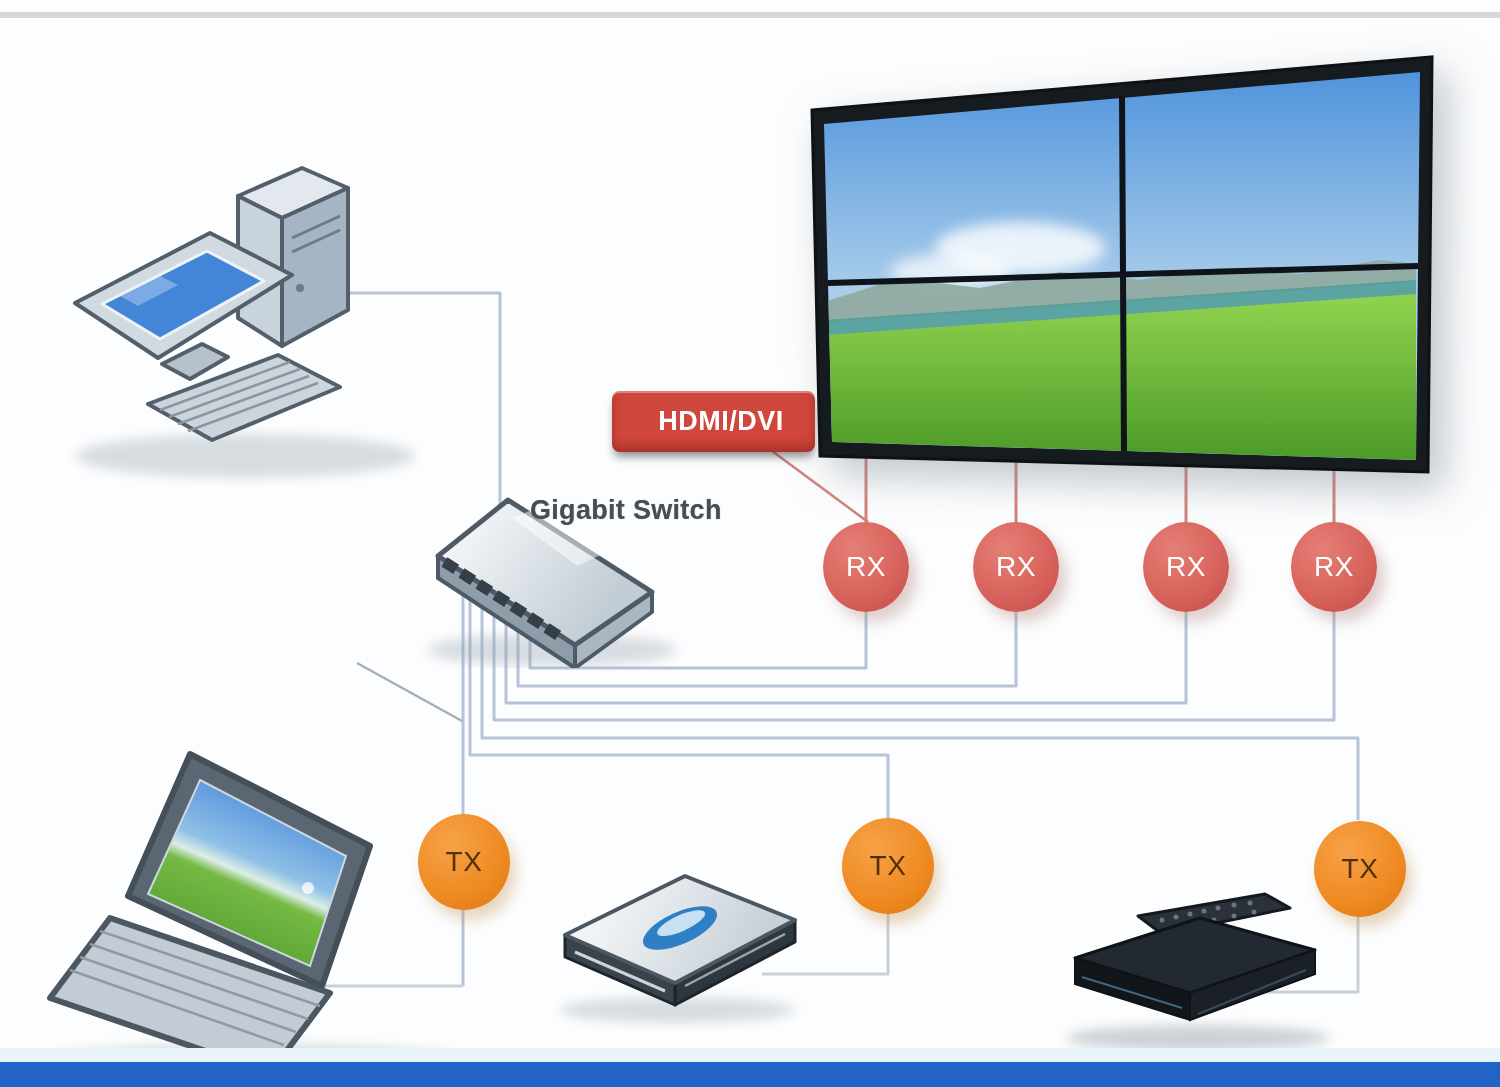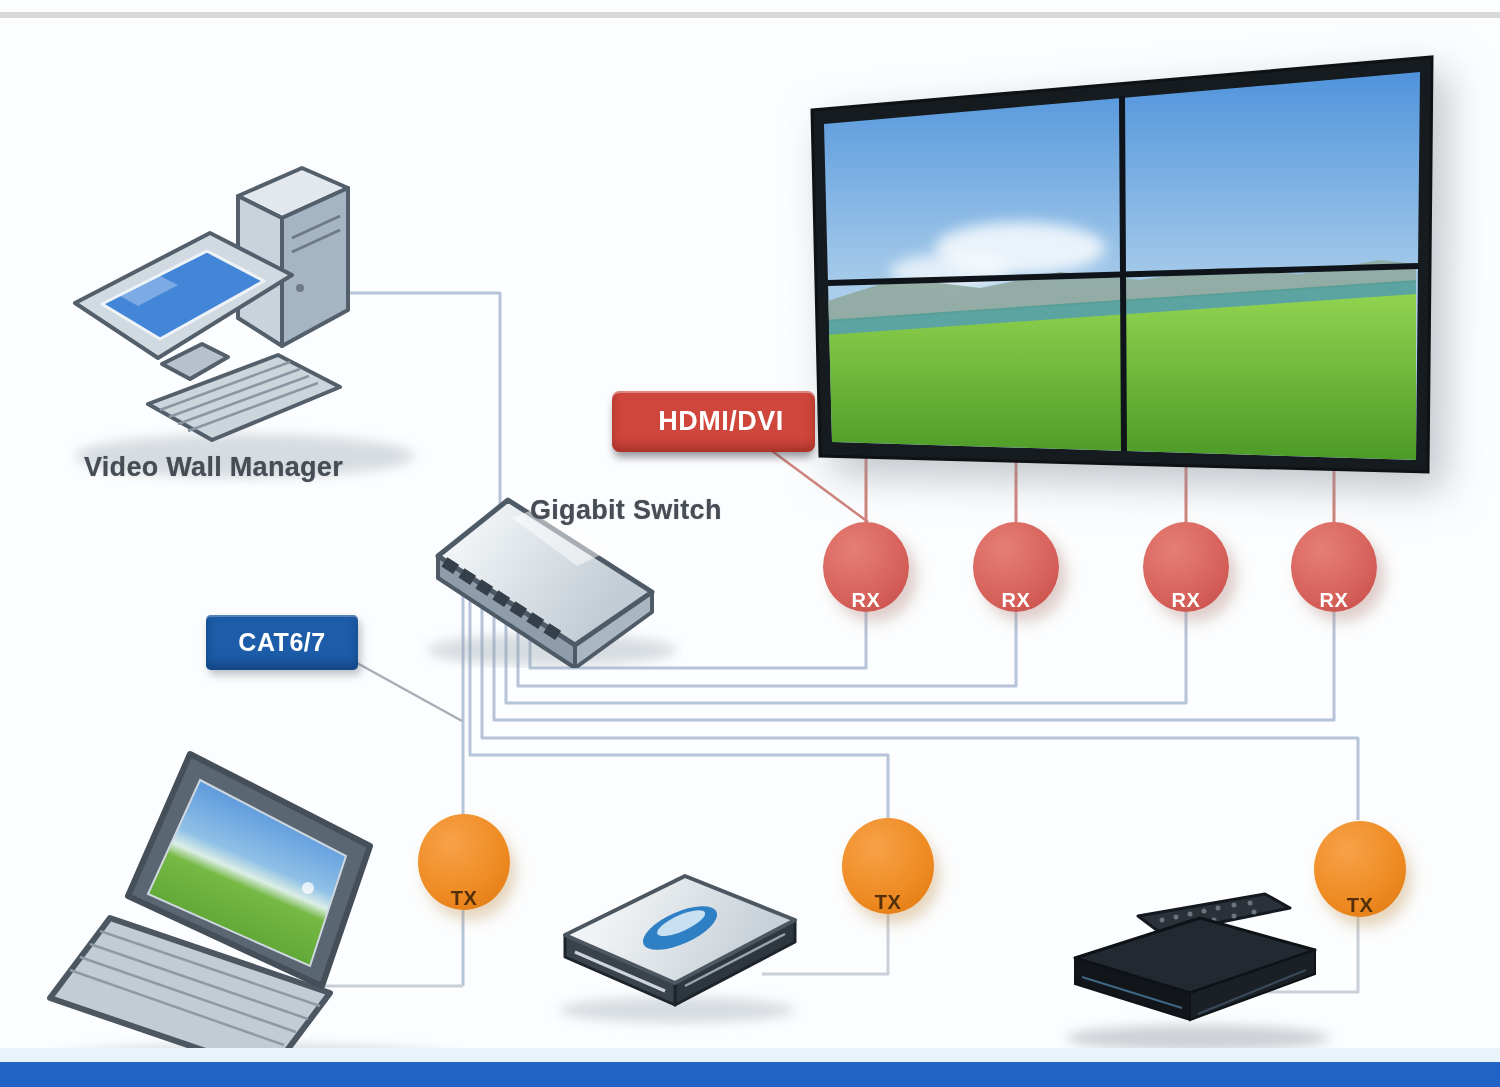--- a/index.html
+++ b/index.html
@@ -43,22 +43,22 @@
     padding-left:15px;
   }
   .tag-cat {
     left:206px; top:615px; width:152px; height:55px;
     background:var(--cat-tag-bg,#1d5ca8);
     border-radius:5px; font-size:25px;
     box-shadow:3px 5px 8px rgba(70,80,100,.35), inset 0 2px 0 rgba(255,255,255,.25), inset 0 -6px 10px rgba(10,45,95,.5);
   }
 
   .badge {
-    position:absolute; display:flex; align-items:flex-end; justify-content:center;
-    border-radius:50%; font-weight:700; font-size:20px; letter-spacing:.5px;
+    position:absolute; display:flex; align-items:center; justify-content:center;
+    border-radius:50%; font-weight:400; font-size:28px; letter-spacing:.5px;
   }
   .badge-rx {
     width:86px; height:90px; color:var(--rx-text,#ffffff);
     background:radial-gradient(circle at 36% 30%, #e57f75, var(--rx-bg,#d6605a) 62%, #c04a42 100%);
     box-shadow:8px 10px 14px rgba(170,120,110,.35);
   }
   .badge-tx {
     width:92px; height:96px; color:var(--tx-text,#53300a);
     background:radial-gradient(circle at 36% 30%, #f7a249, var(--tx-bg,#ee8a21) 60%, #dd7712 100%);
     box-shadow:6px 10px 14px rgba(190,140,70,.35);
@@ -254,28 +254,24 @@
         <circle cx="184" cy="38" r="2.5"></circle>
         <circle cx="204" cy="34" r="2.5"></circle>
     </g>
     <polygon points="25,80 150,40 265,72 140,115" fill="#232930" stroke="#0e1317" stroke-width="3" stroke-linejoin="round"></polygon>
     <polygon points="25,80 140,115 140,142 25,106" fill="#12161b" stroke="#0e1317" stroke-width="2"></polygon>
     <polygon points="140,115 265,72 265,96 140,142" fill="#1a2026" stroke="#0e1317" stroke-width="2"></polygon>
     <line x1="32" y1="99" x2="132" y2="130" stroke="#4a7aa0" stroke-width="2" opacity="0.8"></line>
     <line x1="148" y1="136" x2="256" y2="92" stroke="#3a4a5c" stroke-width="2"></line>
   </svg>
 
-  <div class="caption" style="left:84px; top:452px;">Video Wall Manager</div>
   <div class="caption" style="left:530px; top:468px;margin-top:27px;">Gigabit Switch</div>
 
   <div class="tag tag-hdmi">
     <span>HDMI/DVI</span>
-  </div>
-  <div class="tag tag-cat">
-    <span>CAT6/7</span>
   </div>
 
   <div class="badge badge-rx" style="left:823px; top:522px;">
     <span>RX</span>
   </div>
   <div class="badge badge-rx" style="left:973px; top:522px;">
     <span>RX</span>
   </div>
   <div class="badge badge-rx" style="left:1143px; top:522px;">
     <span>RX</span>

